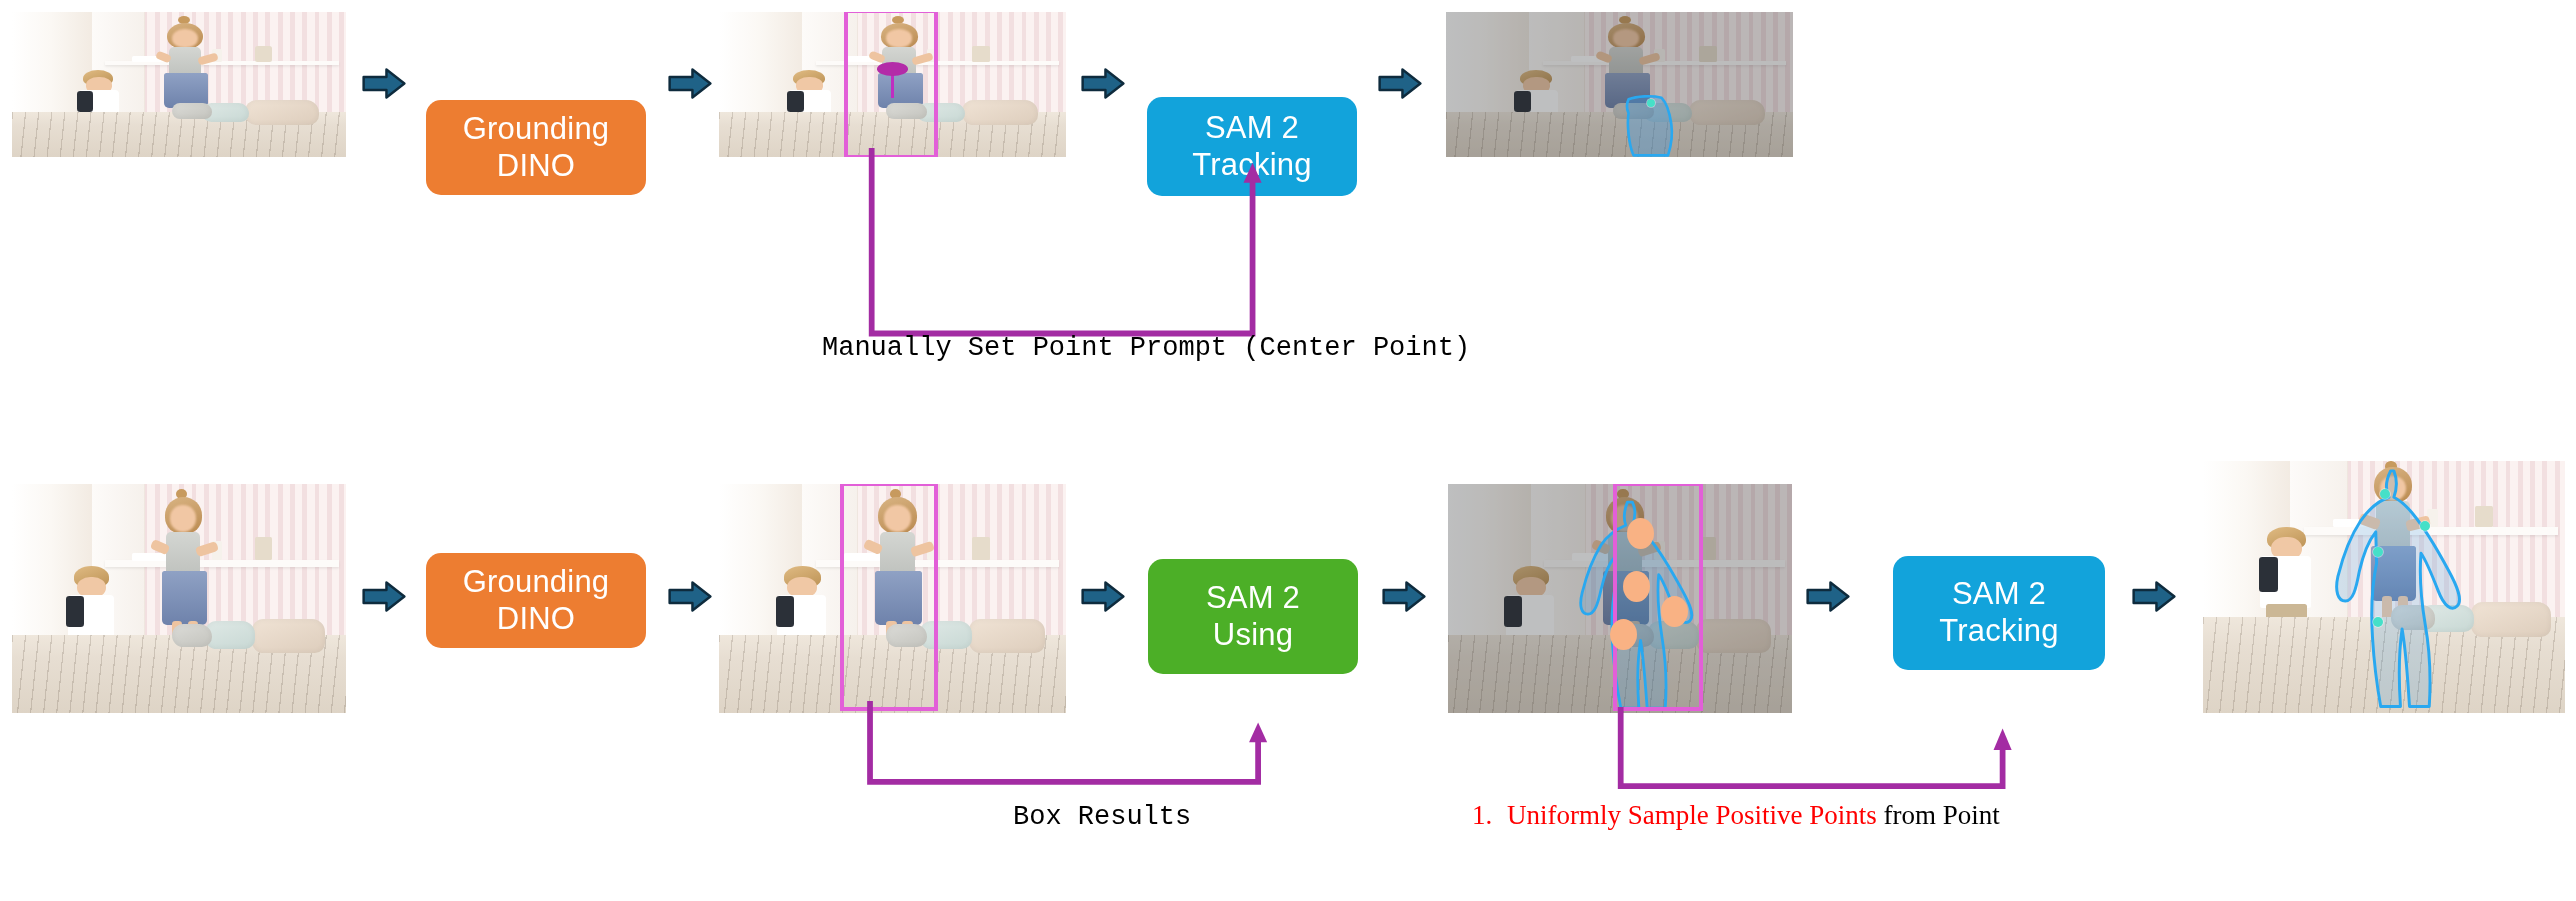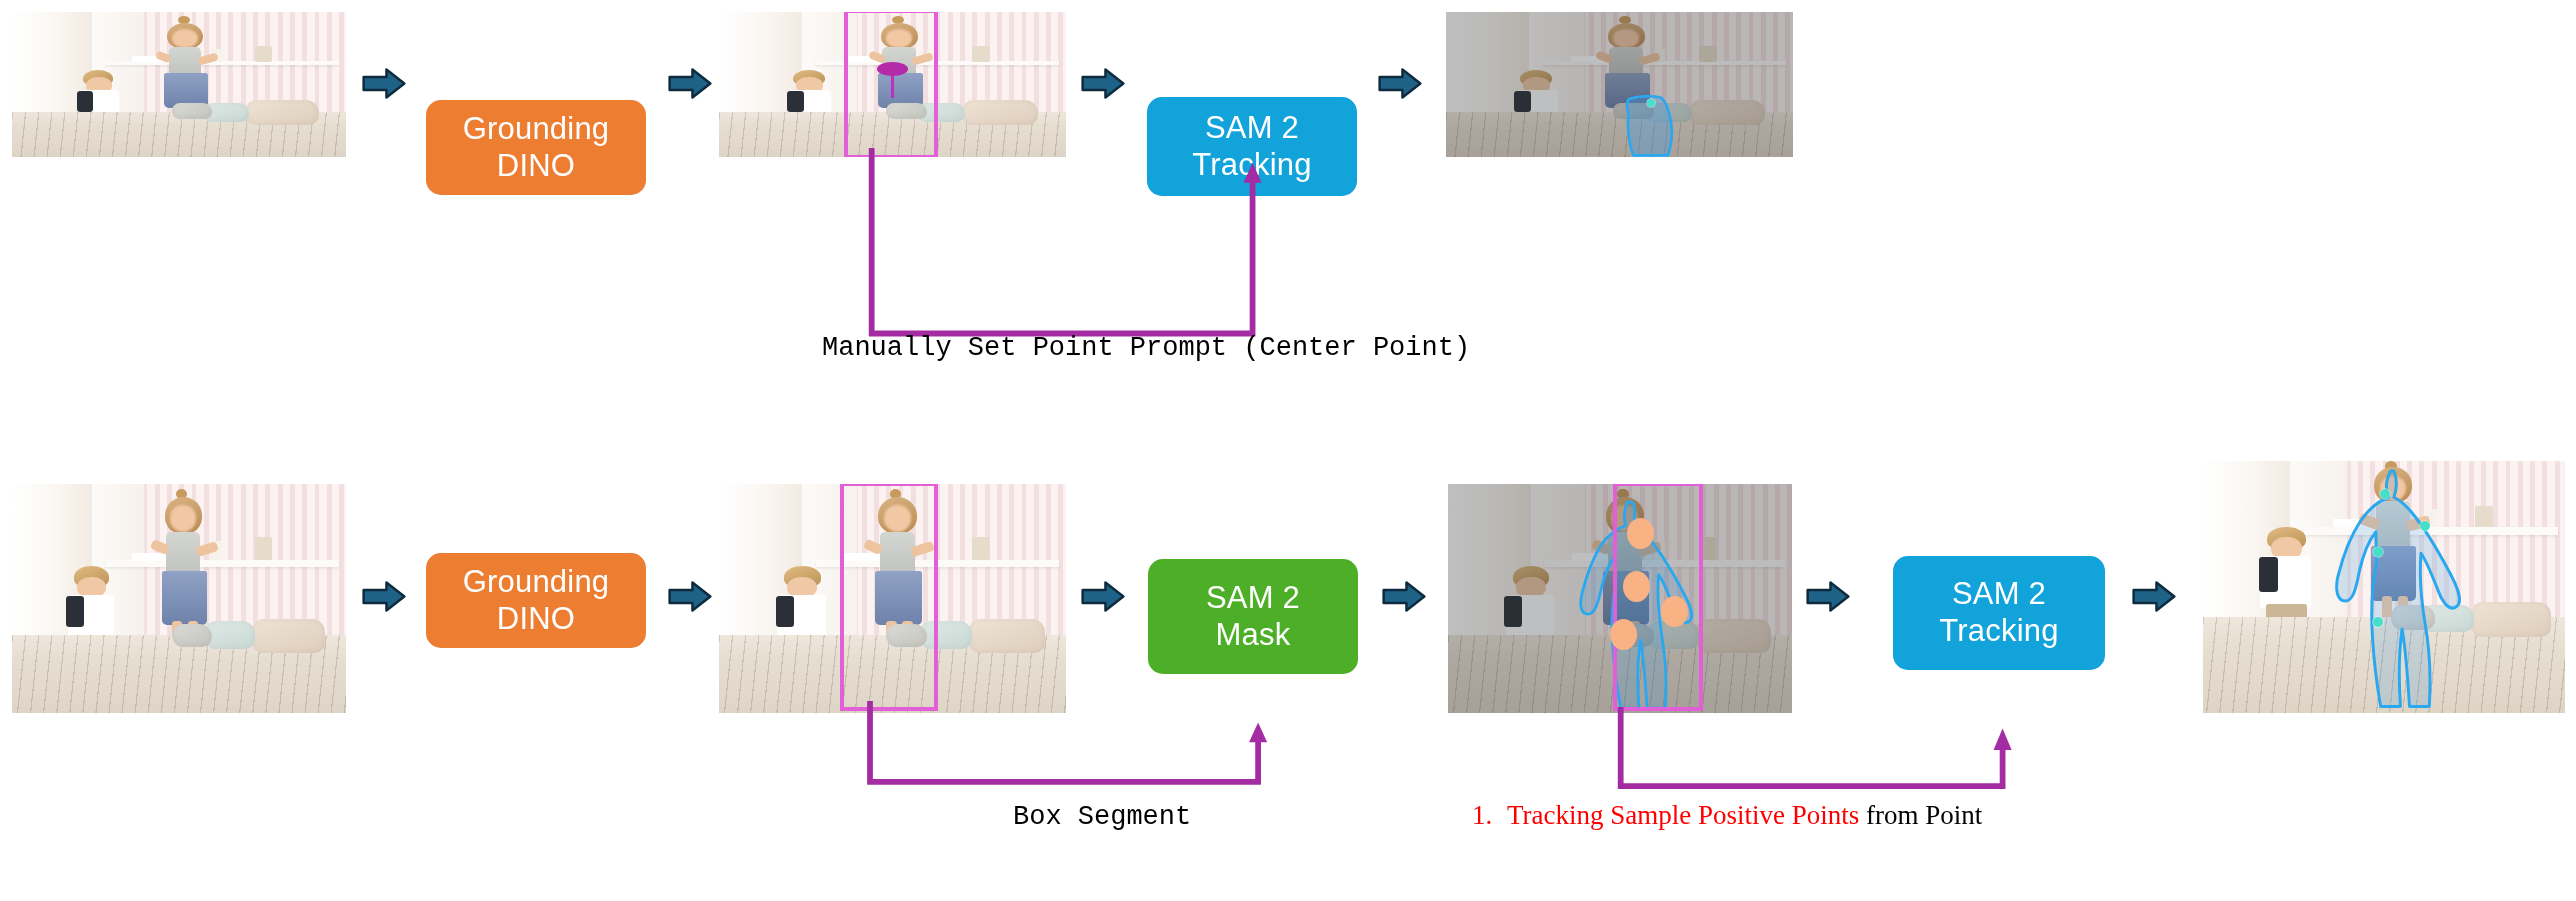--- a/index.html
+++ b/index.html
@@ -450,21 +450,21 @@
 
   <div class="barrow" style="left:1081px; top:580px; width:44px; height:33px;">
     <svg viewBox="0 0 54 40" preserveAspectRatio="none">
       <path d="M2,12 L30,12 L30,3 L52,20 L30,37 L30,28 L2,28 Z" fill="#1F6287" stroke="#0E2B3D" stroke-width="3" stroke-linejoin="round"></path>
     </svg>
   </div>
 
   <div class="proc green" style="left:1148px; top:559px; width:210px; height:115px; font-size:31px;">
       <div>
         <div>SAM 2</div>
-        <div>Mask</div>
+        <div>Using</div>
       </div>
     </div>
 
   <div class="barrow" style="left:1382px; top:580px; width:44px; height:33px;">
     <svg viewBox="0 0 54 40" preserveAspectRatio="none">
       <path d="M2,12 L30,12 L30,3 L52,20 L30,37 L30,28 L2,28 Z" fill="#1F6287" stroke="#0E2B3D" stroke-width="3" stroke-linejoin="round"></path>
     </svg>
   </div>
 
   <div class="frame" style="left:1448px; top:484px; width:344px; height:229px;">
@@ -612,22 +612,22 @@
     </svg>
   </div>
 
   <div class="connector" style="left:1596px; top:707px; width:428px; height:99px;">
     <svg viewBox="0 0 520 120" preserveAspectRatio="none">
       <path d="M30,0 L30,96 L494,96 L494,42" fill="none" stroke="#A32CA3" stroke-width="7"></path>
       <path d="M494,26 L483,52 L505,52 Z" fill="#A32CA3"></path>
     </svg>
   </div>
 
-  <div class="caption" style="left:1013px; top:802px; font-size:27px;">Box Segment</div>
+  <div class="caption" style="left:1013px; top:802px; font-size:27px;">Box Results</div>
 
   <div class="note-list" style="left:1472px; top:796px; font-size:27px; line-height:1.42;">
     <span class="note-line">
-      <span class="note-num">1.</span><span class="note-red">Tracking Sample Positive Points</span><span class="note-black"> from Point</span>
+      <span class="note-num">1.</span><span class="note-red">Uniformly Sample Positive Points</span><span class="note-black"> from Point</span>
     </span>
   </div>
 
 </div>
 
 
 </body></html>

